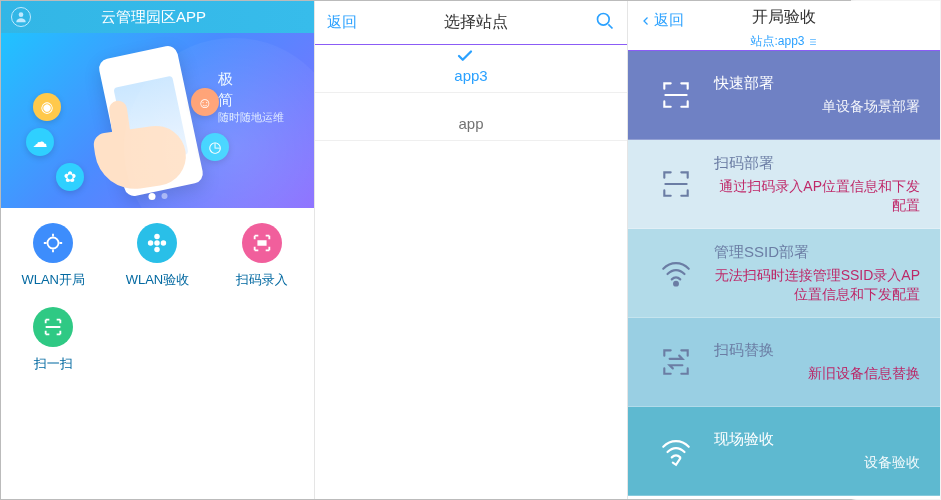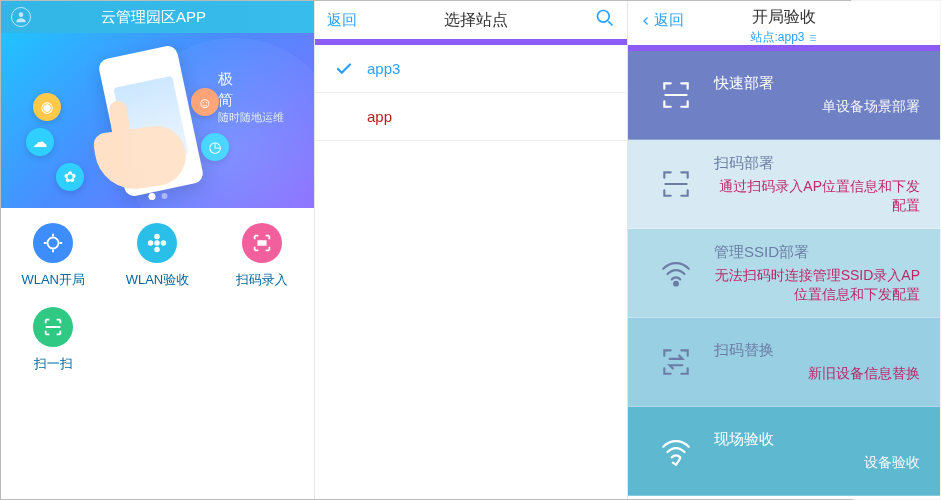--- a/index.html
+++ b/index.html
@@ -30,30 +30,30 @@
   .dots{position:absolute;left:50%;bottom:8px;transform:translateX(-50%);display:flex;gap:6px;}
   .dots span{width:6px;height:6px;border-radius:50%;background:rgba(255,255,255,0.45);}
   .dots span.on{background:#fff;width:7px;height:7px;}
   .grid{display:flex;flex-wrap:wrap;padding:15px 0 0;background:#fff;}
   .gcell{width:33.33%;text-align:center;margin-bottom:18px;cursor:pointer;}
   .gico{width:40px;height:40px;border-radius:50%;margin:0 auto 8px;display:flex;align-items:center;justify-content:center;color:#fff;}
   .gico svg{width:22px;height:22px;fill:#fff;}
   .glbl{font-size:13px;color:#0369a1;}
   .c-blue{background:#3d8dfc;} .c-cyan{background:#29bfe8;} .c-pink{background:#f15f9c;} .c-green{background:#2fc984;}
 
-  .p2-header,.p3-header{height:44px;border-bottom:6px solid #8b5cf6;display:flex;align-items:center;justify-content:space-between;padding:0 12px;font-size:16px;color:#333;}
+  .p2-header,.p3-header{height:44px;border-bottom:1px solid #8b5cf6;display:flex;align-items:center;justify-content:space-between;padding:0 12px;font-size:16px;color:#333;}
   .p2-header .back{color:#2aa1ff;font-size:15px;cursor:pointer;}
   .p2-header .title{font-size:16px;}
   .p2-header .search{color:#2aa1ff;cursor:pointer;}
   .p2-header .search svg{width:20px;height:20px;stroke:#2aa1ff;fill:none;stroke-width:2;}
-  .site{height:48px;display:flex;align-items:center;padding:0 18px;border-bottom:1px solid #efefef;font-size:15px;cursor:pointer;}
+  .site{height:48px;display:flex;align-items:center;padding:0 26px;border-bottom:1px solid #efefef;font-size:15px;cursor:pointer;flex-direction:column;}
   .site .chk{width:22px;height:22px;margin-right:12px;display:flex;align-items:center;justify-content:center;}
   .site .chk svg{width:18px;height:18px;stroke:#2aa1ff;fill:none;stroke-width:3;stroke-linecap:round;stroke-linejoin:round;}
   .site.sel{color:#2aa1ff;}
-  .site:not(.sel){color:#b91c1c;}
+  .site:not(.sel){color:#737373;}
 
   .p3-header{flex-direction:column;height:50px;padding-top:6px;position:relative;}
   .p3-back{position:absolute;left:12px;top:10px;color:#2aa1ff;font-size:15px;cursor:pointer;display:flex;align-items:center;}
   .p3-back svg{width:12px;height:12px;stroke:#2aa1ff;fill:none;stroke-width:2.5;margin-right:2px;}
   .p3-header .t1{font-size:16px;color:#333;}
   .p3-header .t2{font-size:12px;color:#2aa1ff;margin-top:1px;display:flex;align-items:center;gap:3px;}
   .p3-header .t2 svg{width:10px;height:10px;stroke:#2aa1ff;fill:none;stroke-width:1.5;}
   .p3-list{}
   .card{height:89px;display:flex;align-items:center;padding:0 20px 0 24px;color:#fff;cursor:pointer;border-bottom:1px solid rgba(255,255,255,0.25);}
   .card .ico{width:48px;display:flex;justify-content:center;}

